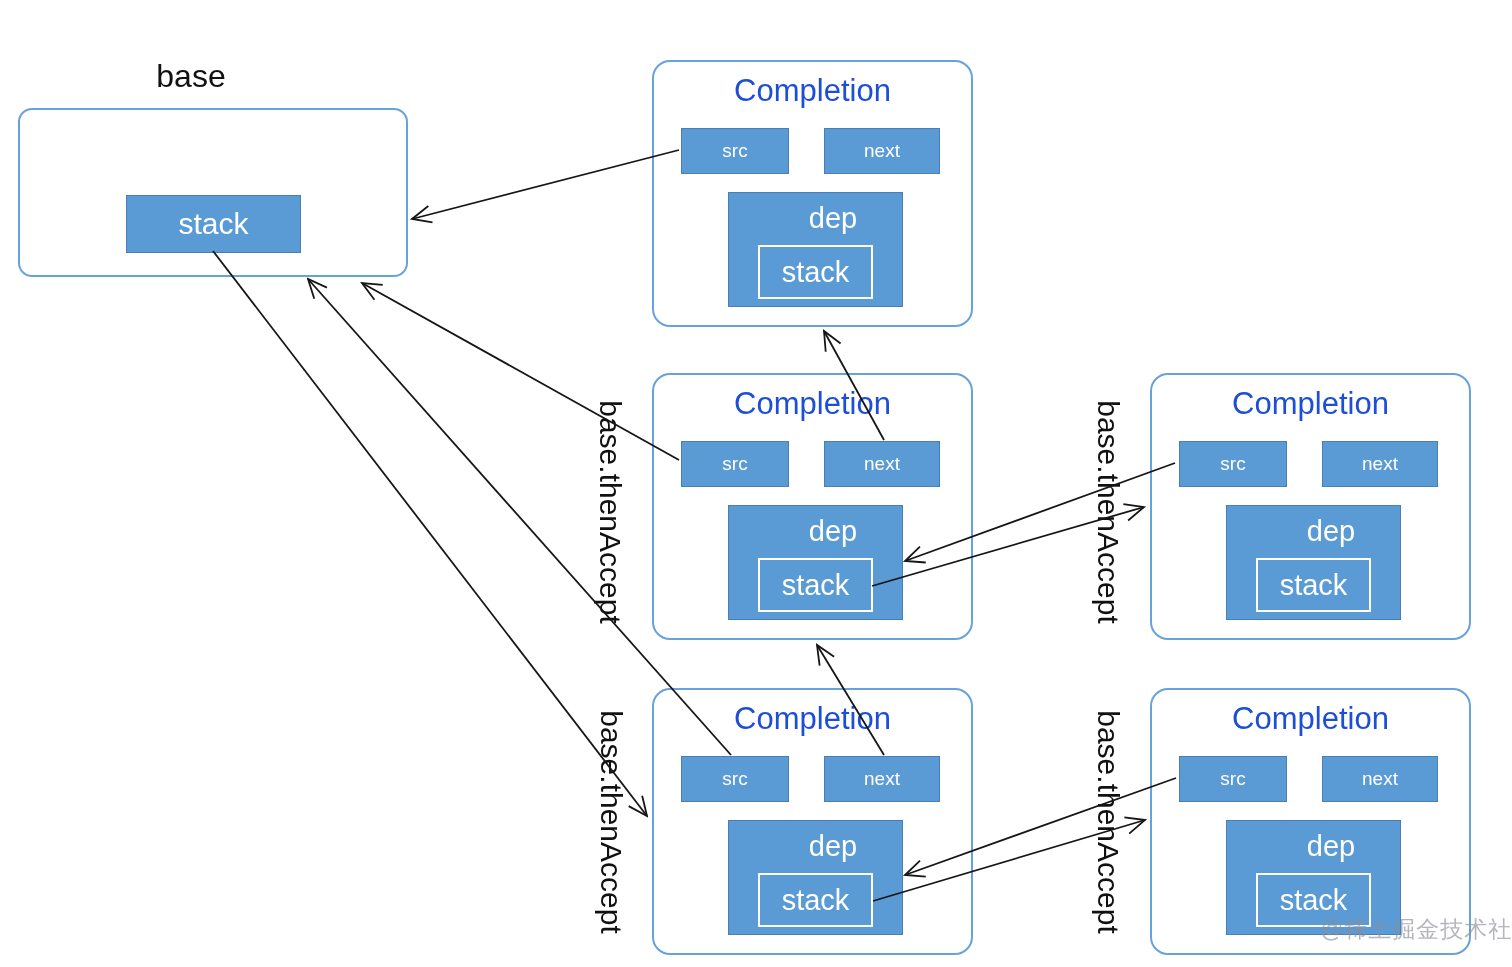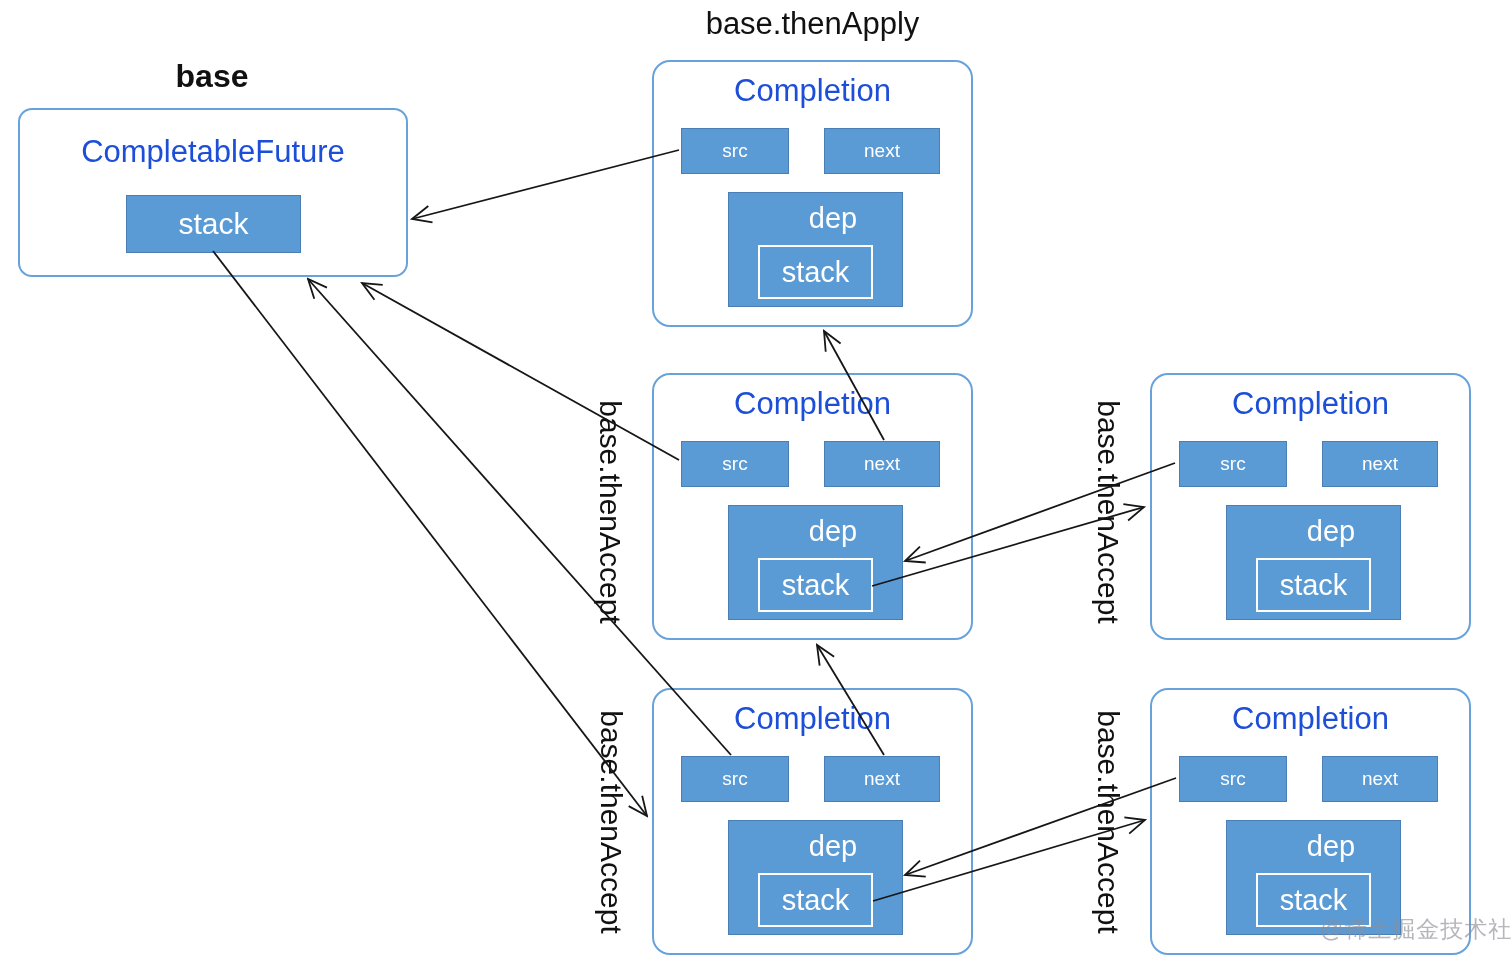--- a/index.html
+++ b/index.html
@@ -29,21 +29,21 @@
   .next{left:170px;top:66px;width:116px;height:46px;}
   .future-stack{left:106px;top:85px;width:175px;height:58px;font-size:30px;}
   .dep{position:absolute;left:74px;top:130px;width:175px;height:115px;background:#5b9bd5;border:1.5px solid #4a7eb5;box-sizing:border-box;}
   .dep-label{position:absolute;top:9px;left:0;right:0;text-align:center;font-size:29px;color:#ffffff;padding-left:35px;}
   .dep-stack{
     position:absolute;left:29px;top:52px;width:115px;height:54px;border:2.5px solid #ffffff;
     display:flex;align-items:center;justify-content:center;font-size:29px;color:#ffffff;box-sizing:border-box;
   }
   
   .caption{position:absolute;z-index:2;color:#111111;}
-  .base-caption{left:34px;top:58px;width:356px;text-align:center;font-size:32px;font-weight:bold;}
+  .base-caption{left:13px;top:58px;width:356px;text-align:center;font-size:32px;}
   .apply-caption{left:652px;top:6px;width:321px;text-align:center;font-size:31px;}
   .rot-caption{
     position:absolute;width:258px;height:32px;line-height:32px;text-align:center;font-size:30px;
     transform:rotate(90deg);transform-origin:center center;white-space:nowrap;
   }
   .rc-mid-left{left:481px;top:496px;}
   .rc-mid-right{left:979px;top:496px;}
   .rc-bot-left{left:482px;top:806px;}
   .rc-bot-right{left:979px;top:806px;}
   
@@ -70,25 +70,23 @@
         <line x1="884" y1="755" x2="817" y2="645" stroke="#161616" stroke-width="1.8" marker-end="url(#ah)"></line>
         <line x1="1175" y1="463" x2="905" y2="561" stroke="#161616" stroke-width="1.8" marker-end="url(#ah)"></line>
         <line x1="872" y1="586" x2="1144" y2="507" stroke="#161616" stroke-width="1.8" marker-end="url(#ah)"></line>
         <line x1="1176" y1="778" x2="905" y2="875" stroke="#161616" stroke-width="1.8" marker-end="url(#ah)"></line>
         <line x1="873" y1="901" x2="1145" y2="820" stroke="#161616" stroke-width="1.8" marker-end="url(#ah)"></line>
       </g>
   </svg>
 
   <div class="caption base-caption">base</div>
   <div class="box future">
-    <div class="box-title future-title">CompletableFuture</div>
     <div class="field future-stack">stack</div>
   </div>
 
-  <div class="caption apply-caption">base.thenApply</div>
   <div class="box completion c-top">
     <div class="box-title">Completion</div>
     <div class="field src">src</div>
     <div class="field next">next</div>
     <div class="dep">
       <div class="dep-label">dep</div>
       <div class="dep-stack">stack</div>
     </div>
   </div>
 

